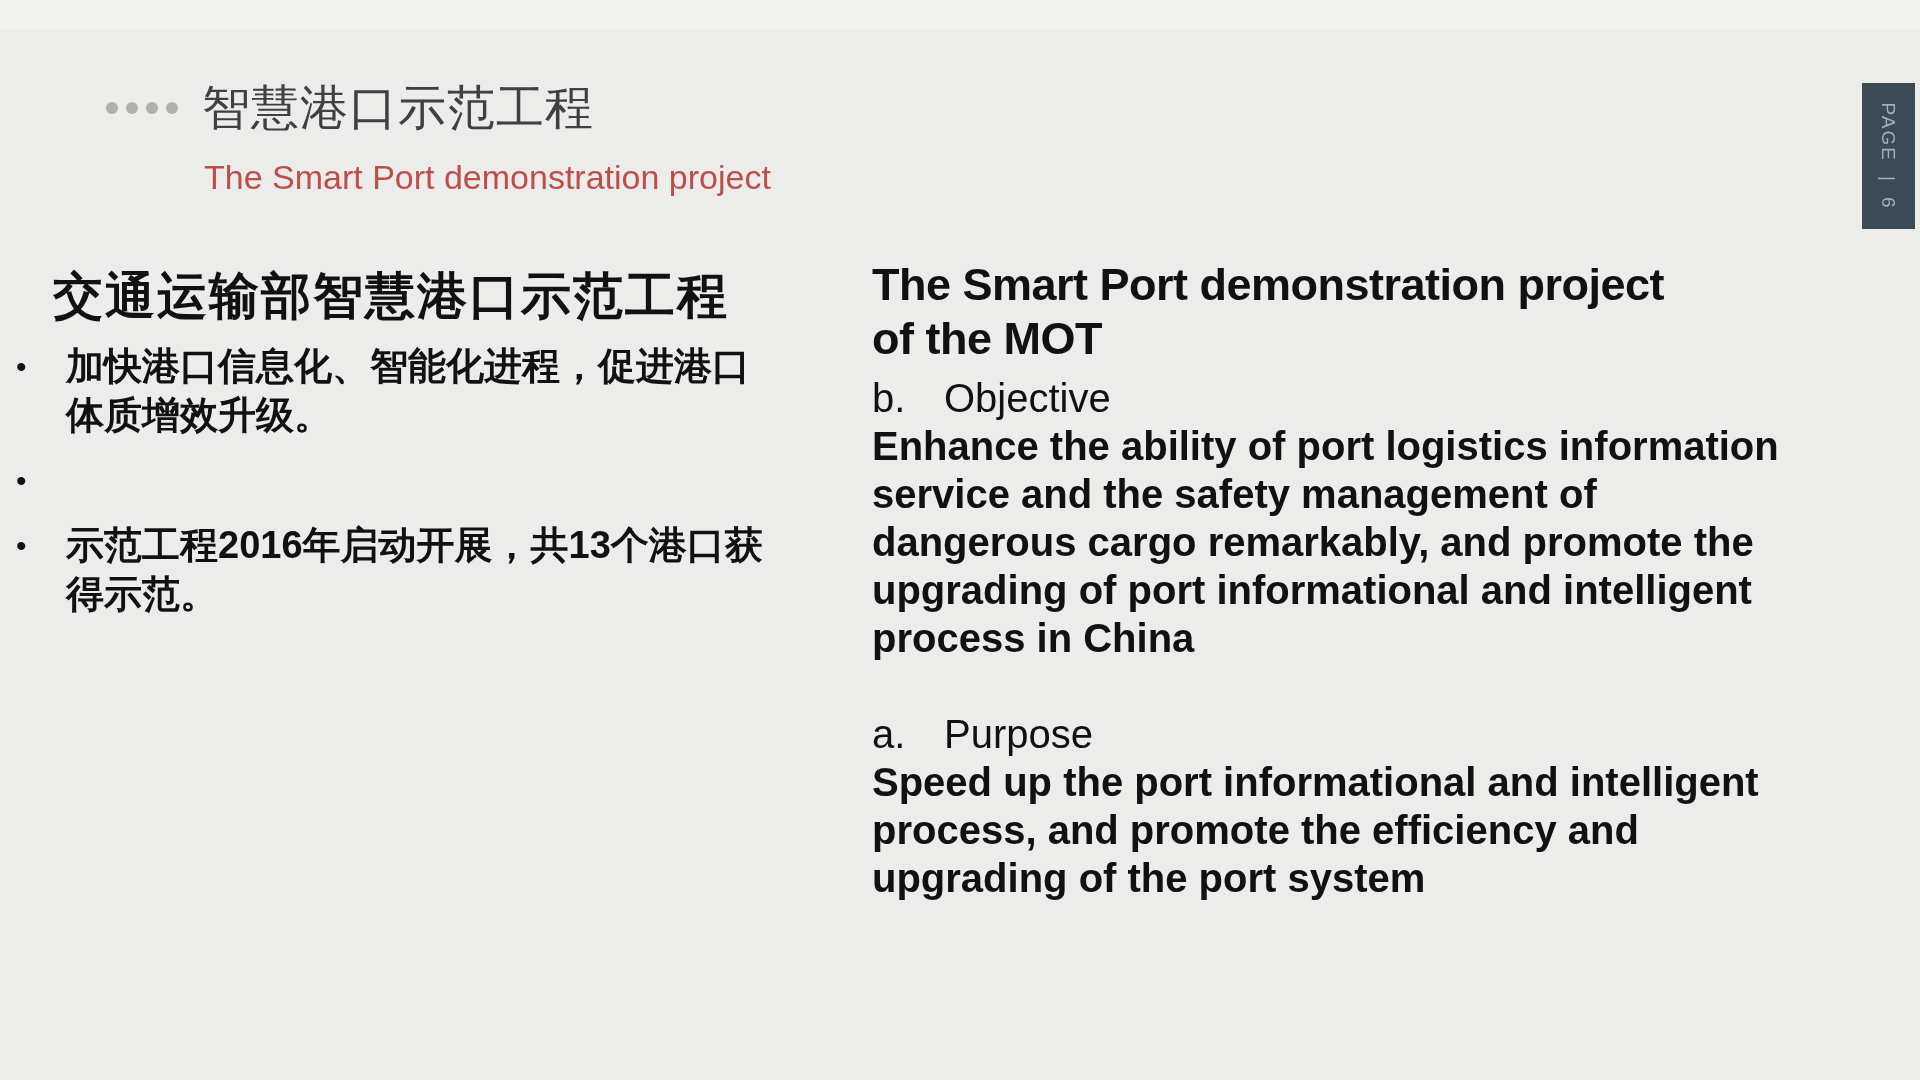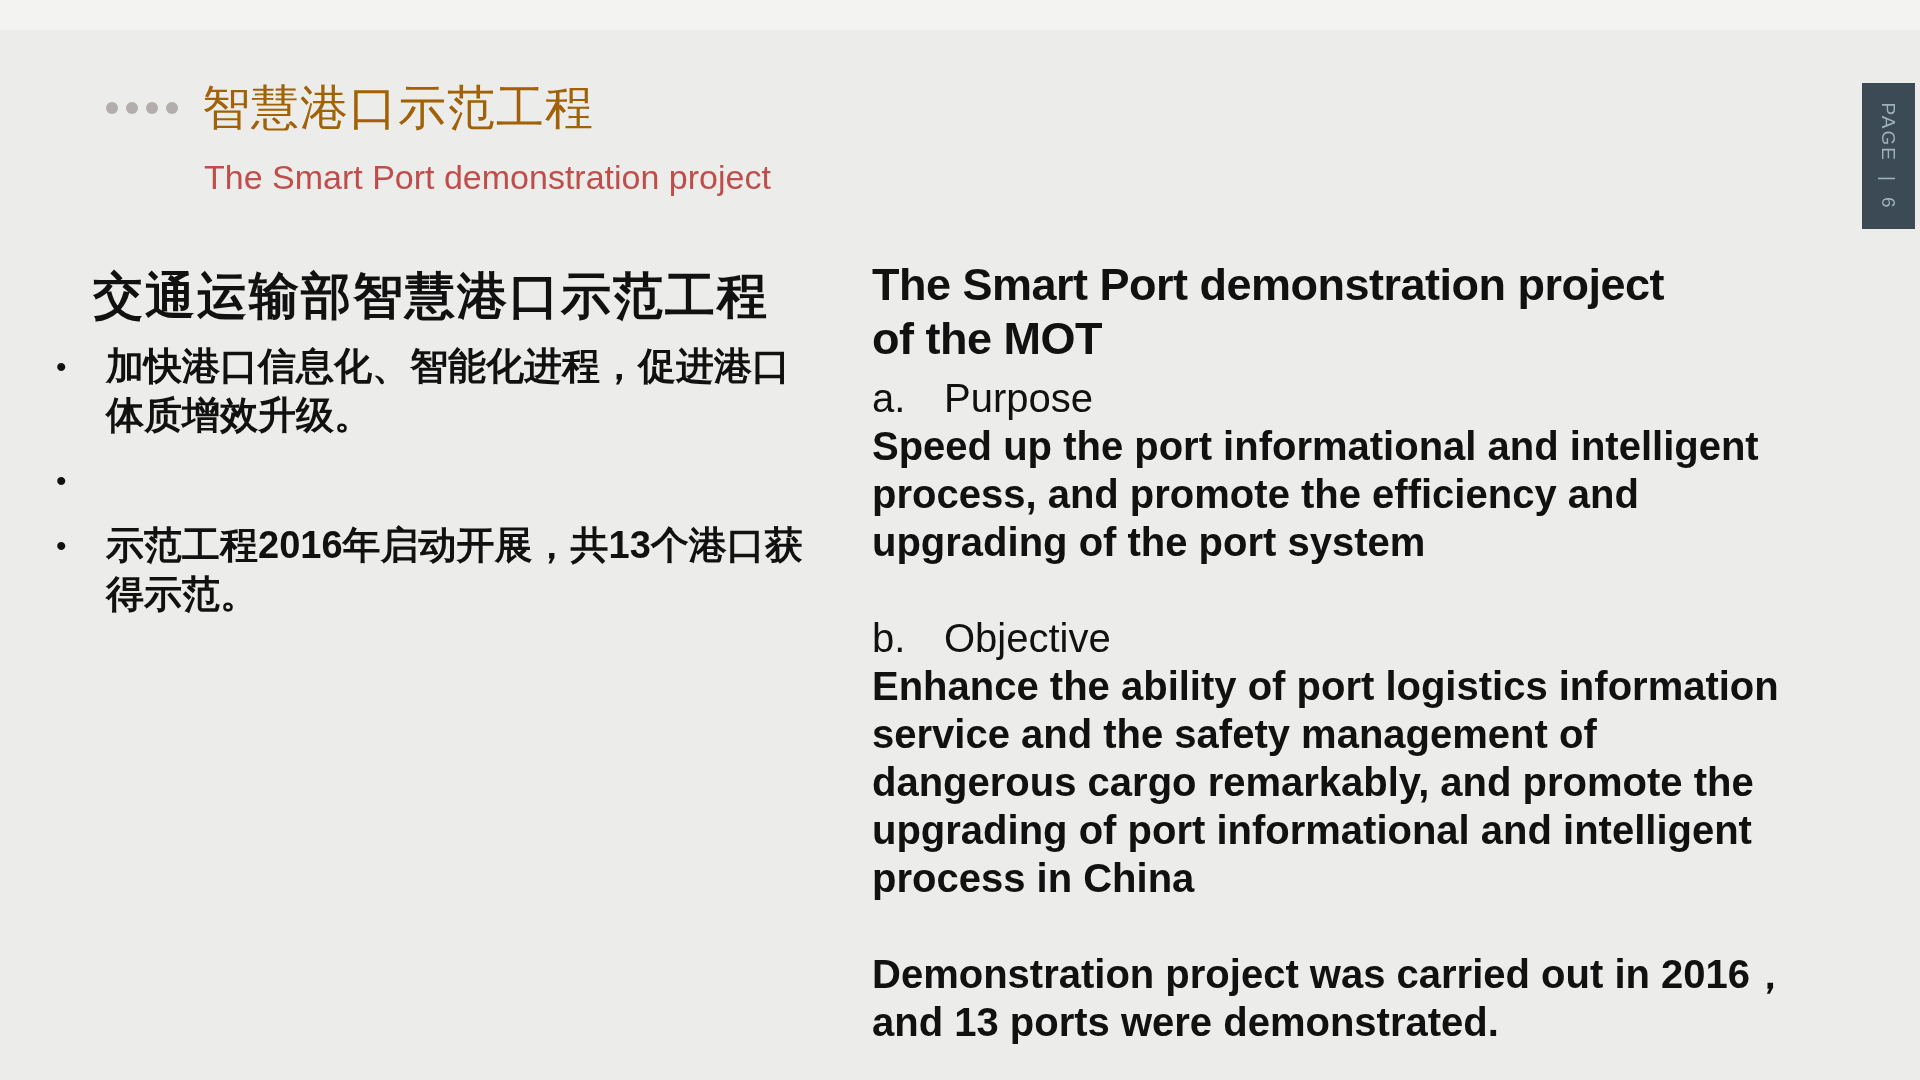--- a/index.html
+++ b/index.html
@@ -31,21 +31,21 @@
     display:flex;align-items:center;justify-content:center;
   }
   .page-tab-inner{
     transform:rotate(90deg);white-space:nowrap;
     font-size:19px;letter-spacing:2px;
     display:flex;align-items:center;
   }
   .page-tab-sep{margin:0 14px;font-weight:300;}
 
   
-  .left-col{position:absolute;left:14px;top:268px;width:820px;margin-left:40px;}
+  .left-col{position:absolute;left:14px;top:268px;width:820px;}
   .left-title{
     margin:0 0 18px 39px;
     font-size:50px;font-weight:900;letter-spacing:2px;line-height:56px;
   }
   .zh-heading{
     margin:0 0 8px 26px;
     font-size:38px;font-weight:400;line-height:50px;
   }
   .zh-heading.second{margin-top:58px;}
   .zh-list{list-style:none;margin:0;padding:0;}
@@ -73,21 +73,21 @@
 
 <div class="slide">
   <div class="top-strip"></div>
 
   <div class="header-dots">
     <span class="dot"></span>
     <span class="dot"></span>
     <span class="dot"></span>
     <span class="dot"></span>
   </div>
-  <div class="title-zh" style="color:#a16207;">智慧港口示范工程</div>
+  <div class="title-zh" style="color:#404040;">智慧港口示范工程</div>
   <div class="title-en" style="color:#BF4D49;">The Smart Port demonstration project</div>
 
   <div class="page-tab" style="background:#3B4A55;color:#9FB1BC;">
     <div class="page-tab-inner">
       <span>PAGE</span>
       <span class="page-tab-sep">|</span>
       <span>6</span>
     </div>
   </div>
 
@@ -113,34 +113,32 @@
       </li>
     </ul>
   </div>
 
   <div class="right-col">
     <h2 class="right-title pre">The Smart Port demonstration project
 of the MOT</h2>
 
     <div class="r-block">
       <div class="r-head">
-        <span class="r-marker">a.</span><span>Purpose</span>
-      </div>
-      <div class="r-body pre">Speed up the port informational and intelligent
-process, and promote the efficiency and
-upgrading of the port system</div>
-    </div>
-
-    <div class="r-block">
-      <div class="r-head">
         <span class="r-marker">b.</span><span>Objective</span>
       </div>
       <div class="r-body pre">Enhance the ability of port logistics information
 service and the safety management of
 dangerous cargo remarkably, and promote the
 upgrading of port informational and intelligent
 process in China</div>
     </div>
 
-    <div class="r-footer pre">Demonstration project was carried out in 2016，
-and 13 ports were demonstrated.</div>
+    <div class="r-block">
+      <div class="r-head">
+        <span class="r-marker">a.</span><span>Purpose</span>
+      </div>
+      <div class="r-body pre">Speed up the port informational and intelligent
+process, and promote the efficiency and
+upgrading of the port system</div>
+    </div>
+
   </div>
 </div>
 
 </body></html>

